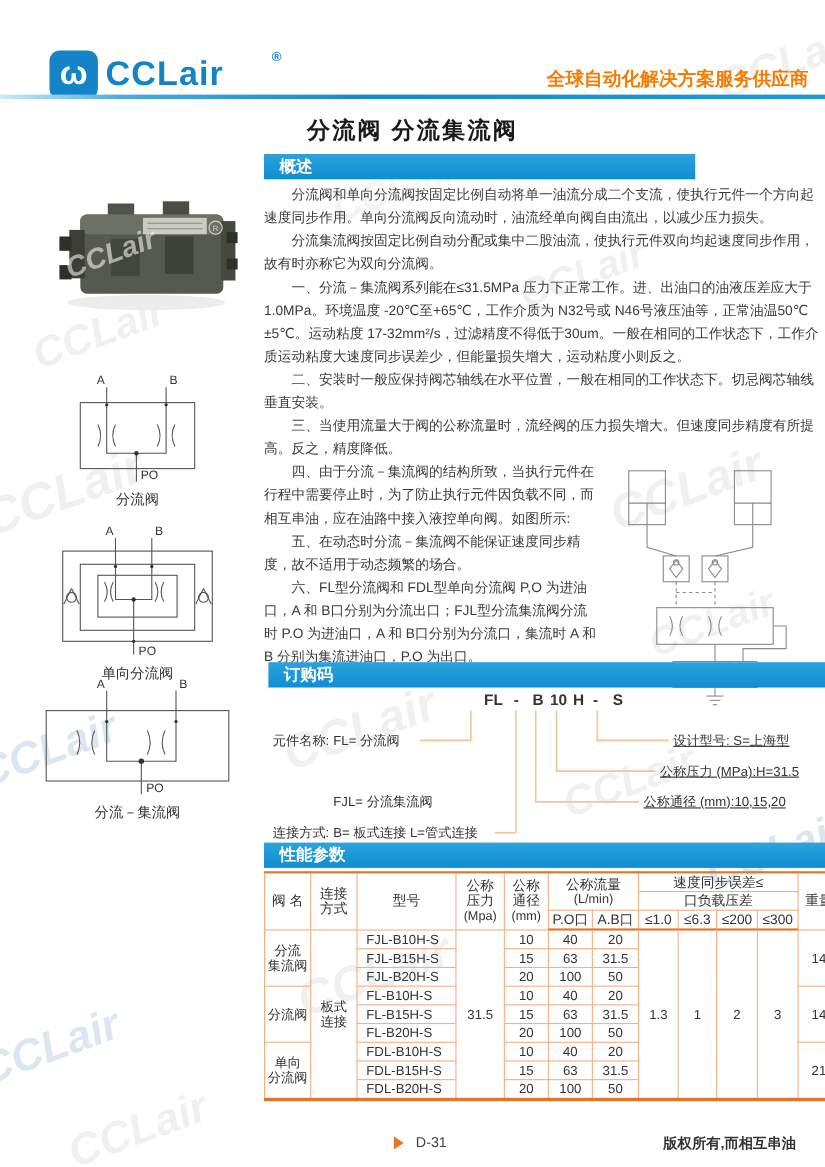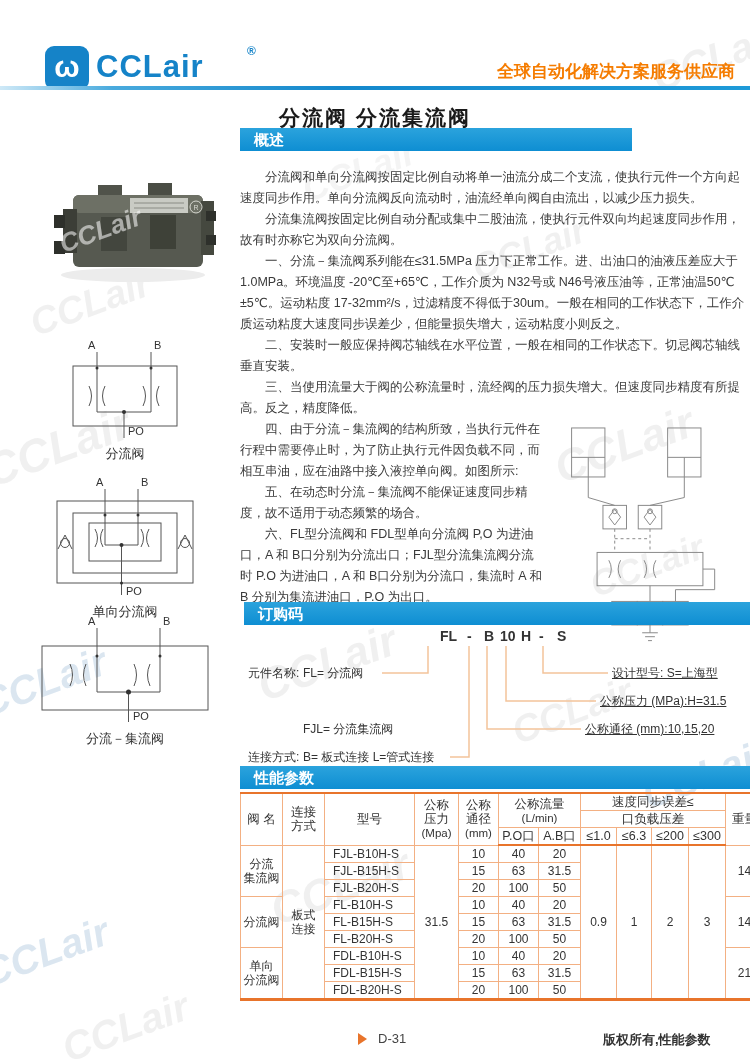--- a/index.html
+++ b/index.html
@@ -68,21 +68,21 @@
 <span class="wm" style="left:60px;top:1005px;font-size:40px;">CCLair</span>
 <span class="wm white" style="left:58px;top:215px;font-size:26px;">CCLair</span>
 
 <div class="abs logo-box"><span>ω</span></div>
 <div class="abs brand">CCLair</div>
 <div class="abs brand-reg">®</div>
 <div class="abs tagline">全球自动化解决方案服务供应商</div>
 <div class="abs head-rule"></div>
 <div class="abs page-title">分流阀 分流集流阀</div>
 
-<div class="abs bar" style="left:240px;top:128px;width:392px;"><span>概述</span></div>
+<div class="abs bar" style="left:240px;top:140px;width:392px;"><span>概述</span></div>
 
 <svg class="abs" style="left:38px;top:165px;z-index:1;" width="185" height="125" viewBox="0 0 185 125">
   <ellipse cx="95" cy="110" rx="72" ry="7" fill="#ececec"></ellipse>
   <rect x="60" y="20" width="24" height="14" fill="#50534a"></rect>
   <rect x="110" y="18" width="24" height="14" fill="#4a4d44"></rect>
   <rect x="35" y="30" width="130" height="72" rx="6" fill="#565950"></rect>
   <rect x="35" y="30" width="130" height="18" rx="6" fill="#6d7065"></rect>
   <rect x="63" y="52" width="26" height="34" fill="#43463e"></rect>
   <rect x="112" y="50" width="26" height="34" fill="#3e4138"></rect>
   <rect x="25" y="44" width="14" height="44" fill="#3c3e37"></rect>
@@ -319,21 +319,21 @@
   </thead>
   <tbody>
     <tr>
       <td rowspan="3">分流 集流阀</td>
       <td rowspan="9">板式 连接</td>
       <td class="model">FJL-B10H-S</td>
       <td rowspan="9">31.5</td>
       <td>10</td>
       <td>40</td>
       <td>20</td>
-      <td rowspan="9">0.9</td>
+      <td rowspan="9">1.3</td>
       <td rowspan="9">1</td>
       <td rowspan="9">2</td>
       <td rowspan="9">3</td>
       <td rowspan="3">14</td>
     </tr>
     <tr>
       <td class="model">FJL-B15H-S</td>
       <td>15</td>
       <td>63</td>
       <td>31.5</td>
@@ -383,14 +383,14 @@
       <td>20</td>
       <td>100</td>
       <td>50</td>
     </tr>
   </tbody>
 </table>
 
 <div class="abs foot">
   <span class="foot-marker"></span>
   <span class="foot-page">D-31</span>
-  <span class="foot-copy">版权所有,性能参数</span>
+  <span class="foot-copy">版权所有,而相互串油</span>
 </div>
 
 </body></html>

